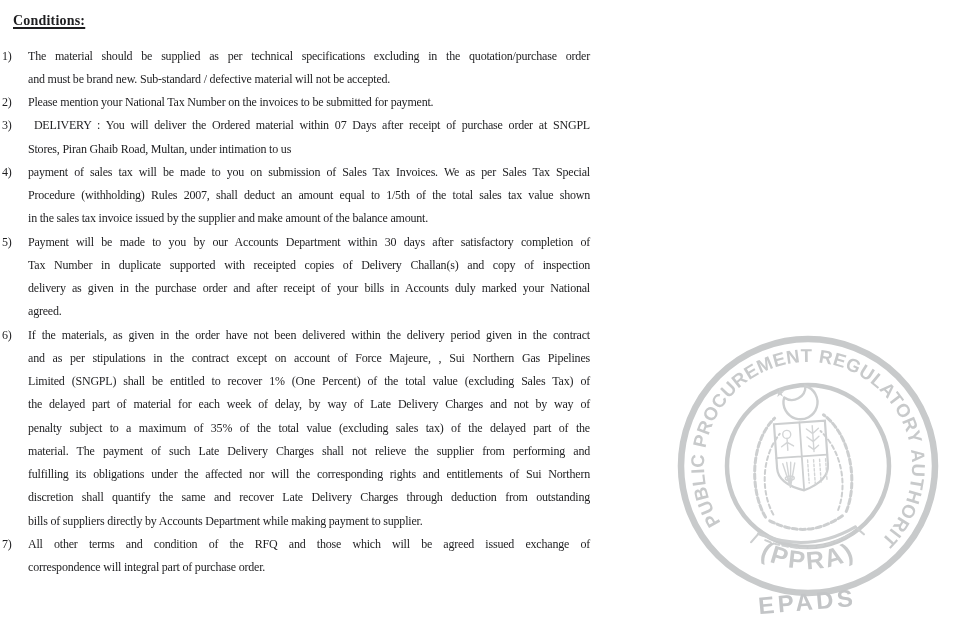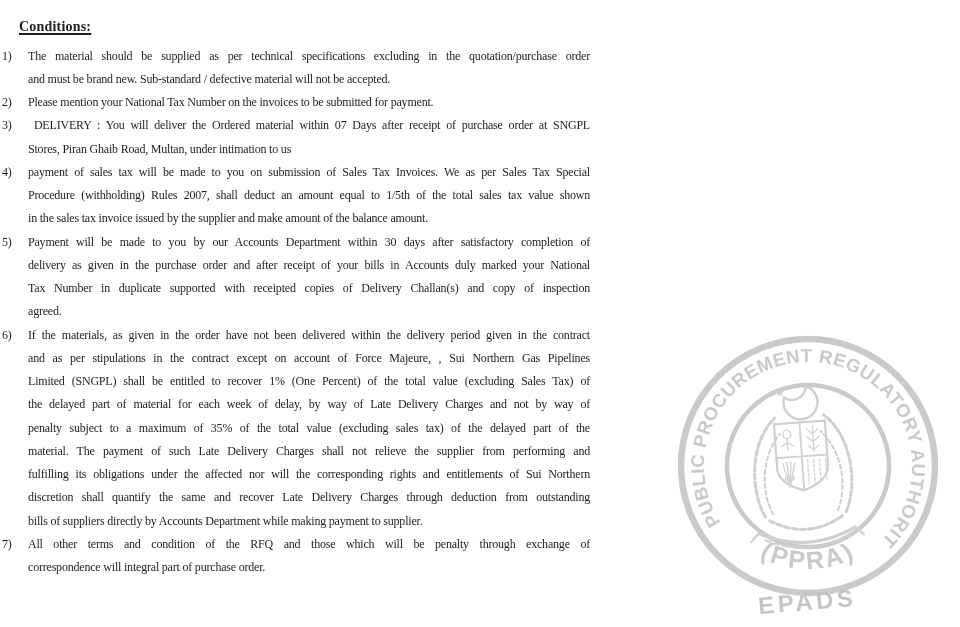--- a/index.html
+++ b/index.html
@@ -2,21 +2,21 @@
 <html><head>
 <meta charset="utf-8">
 <style>
   html,body{margin:0;padding:0;}
   body{
     width:960px;height:627px;position:relative;overflow:hidden;
     background:#ffffff;color:#1e1e20;
     font-family:"Liberation Serif", serif;
   }
   .heading{
-    position:absolute;left:1px;top:1px;margin:18px;z-index:2;
+    position:absolute;left:1px;top:1px;margin:12px;z-index:2;
     font-size:14px;font-weight:bold;
     text-decoration:underline;text-decoration-thickness:1.5px;text-underline-offset:2px;
     letter-spacing:0.2px;
   }
   .conds{
     position:absolute;left:2px;top:44.5px;width:588px;z-index:2;
   }
   .cond{display:grid;grid-template-columns:26px 562px;}
   .num{
     font-size:12px;line-height:23.25px;letter-spacing:-0.2px;
@@ -114,39 +114,39 @@
     <div class="clines">
         <div class="line just"><span>payment of sales tax will be made to you on submission of Sales Tax Invoices. We as per Sales Tax Special</span></div>
         <div class="line just"><span>Procedure (withholding) Rules 2007, shall deduct an amount equal to 1/5th of the total sales tax value shown</span></div>
         <div class="line"><span>in the sales tax invoice issued by the supplier and make amount of the balance amount.</span></div>
       </div>
   </div>
     <div class="cond">
     <span class="num">5)</span>
     <div class="clines">
         <div class="line just"><span>Payment will be made to you by our Accounts Department within 30 days after satisfactory completion of</span></div>
+        <div class="line just"><span>Tax Number in duplicate supported with receipted copies of Delivery Challan(s) and copy of inspection</span></div>
         <div class="line just"><span>delivery as given in the purchase order and after receipt of your bills in Accounts duly marked your National</span></div>
-        <div class="line just"><span>Tax Number in duplicate supported with receipted copies of Delivery Challan(s) and copy of inspection</span></div>
         <div class="line"><span>agreed.</span></div>
       </div>
   </div>
     <div class="cond">
     <span class="num">6)</span>
     <div class="clines">
         <div class="line just"><span>If the materials, as given in the order have not been delivered within the delivery period given in the contract</span></div>
         <div class="line just"><span>and as per stipulations in the contract except on account of Force Majeure, , Sui Northern Gas Pipelines</span></div>
         <div class="line just"><span>Limited (SNGPL) shall be entitled to recover 1% (One Percent) of the total value (excluding Sales Tax) of</span></div>
         <div class="line just"><span>the delayed part of material for each week of delay, by way of Late Delivery Charges and not by way of</span></div>
         <div class="line just"><span>penalty subject to a maximum of 35% of the total value (excluding sales tax) of the delayed part of the</span></div>
         <div class="line just"><span>material. The payment of such Late Delivery Charges shall not relieve the supplier from performing and</span></div>
         <div class="line just"><span>fulfilling its obligations under the affected nor will the corresponding rights and entitlements of Sui Northern</span></div>
         <div class="line just"><span>discretion shall quantify the same and recover Late Delivery Charges through deduction from outstanding</span></div>
         <div class="line"><span>bills of suppliers directly by Accounts Department while making payment to supplier.</span></div>
       </div>
   </div>
     <div class="cond">
     <span class="num">7)</span>
     <div class="clines">
-        <div class="line just"><span>All other terms and condition of the RFQ and those which will be penalty through exchange of</span></div>
+        <div class="line just"><span>All other terms and condition of the RFQ and those which will be agreed issued exchange of</span></div>
         <div class="line"><span>correspondence will integral part of purchase order.</span></div>
       </div>
   </div>
   </div>
 
 </body></html>

